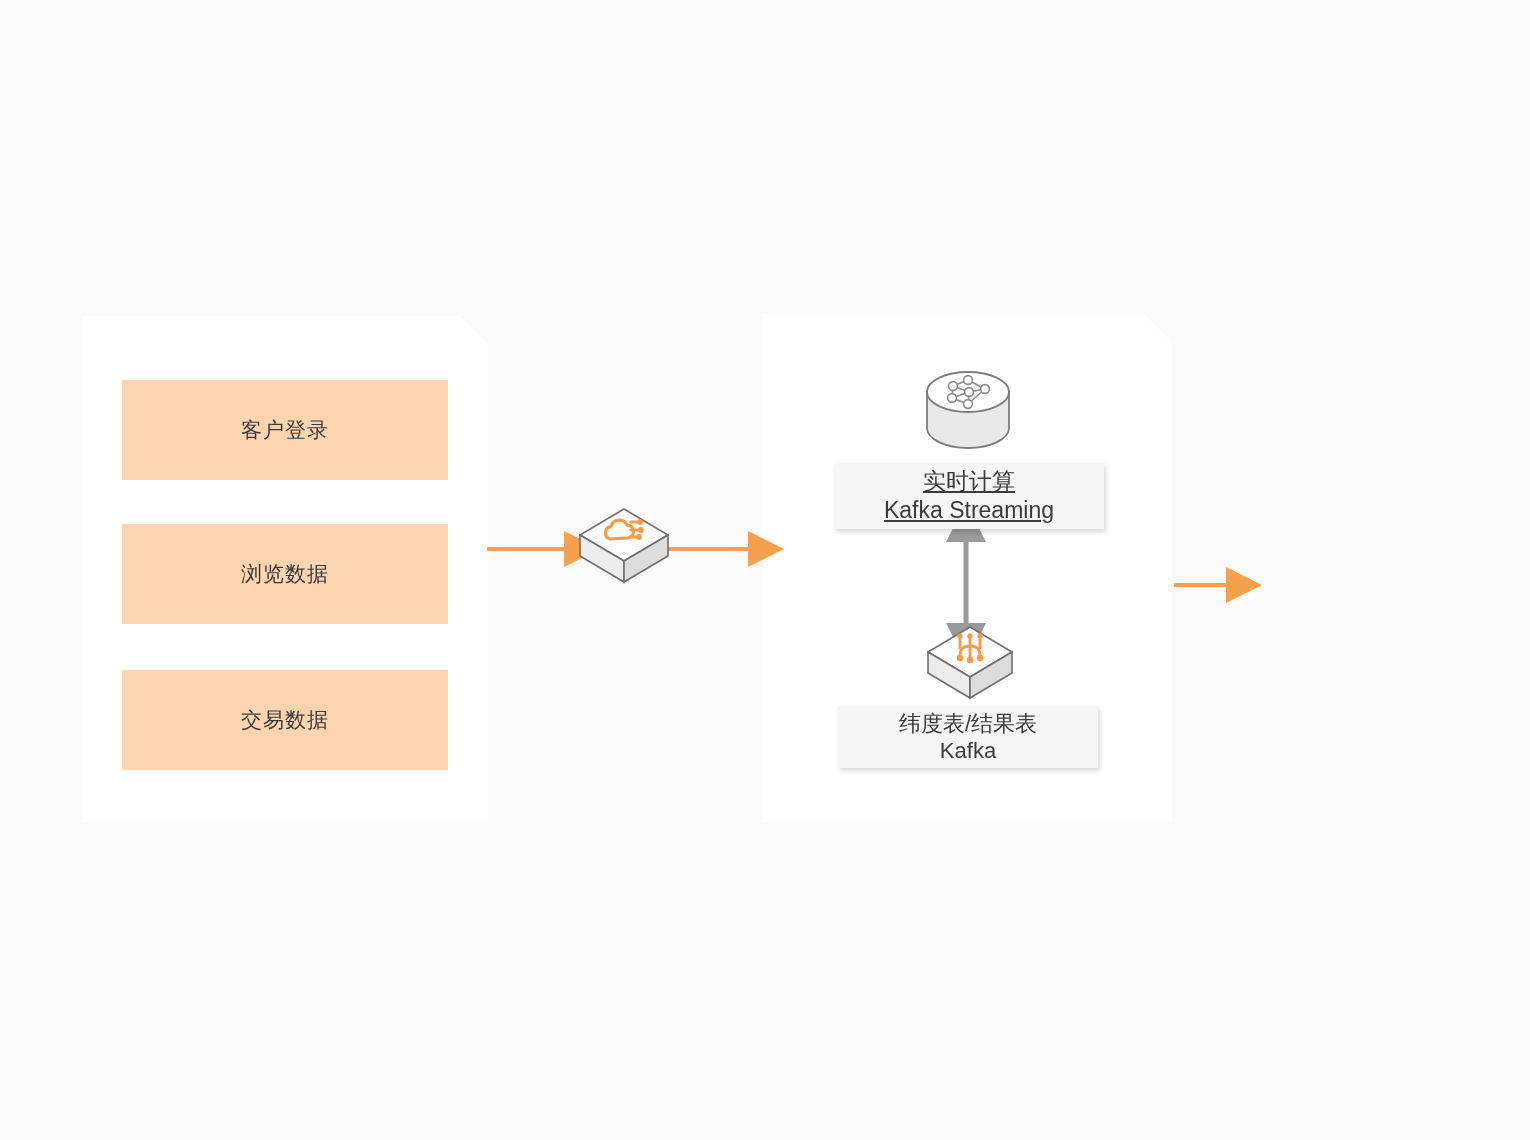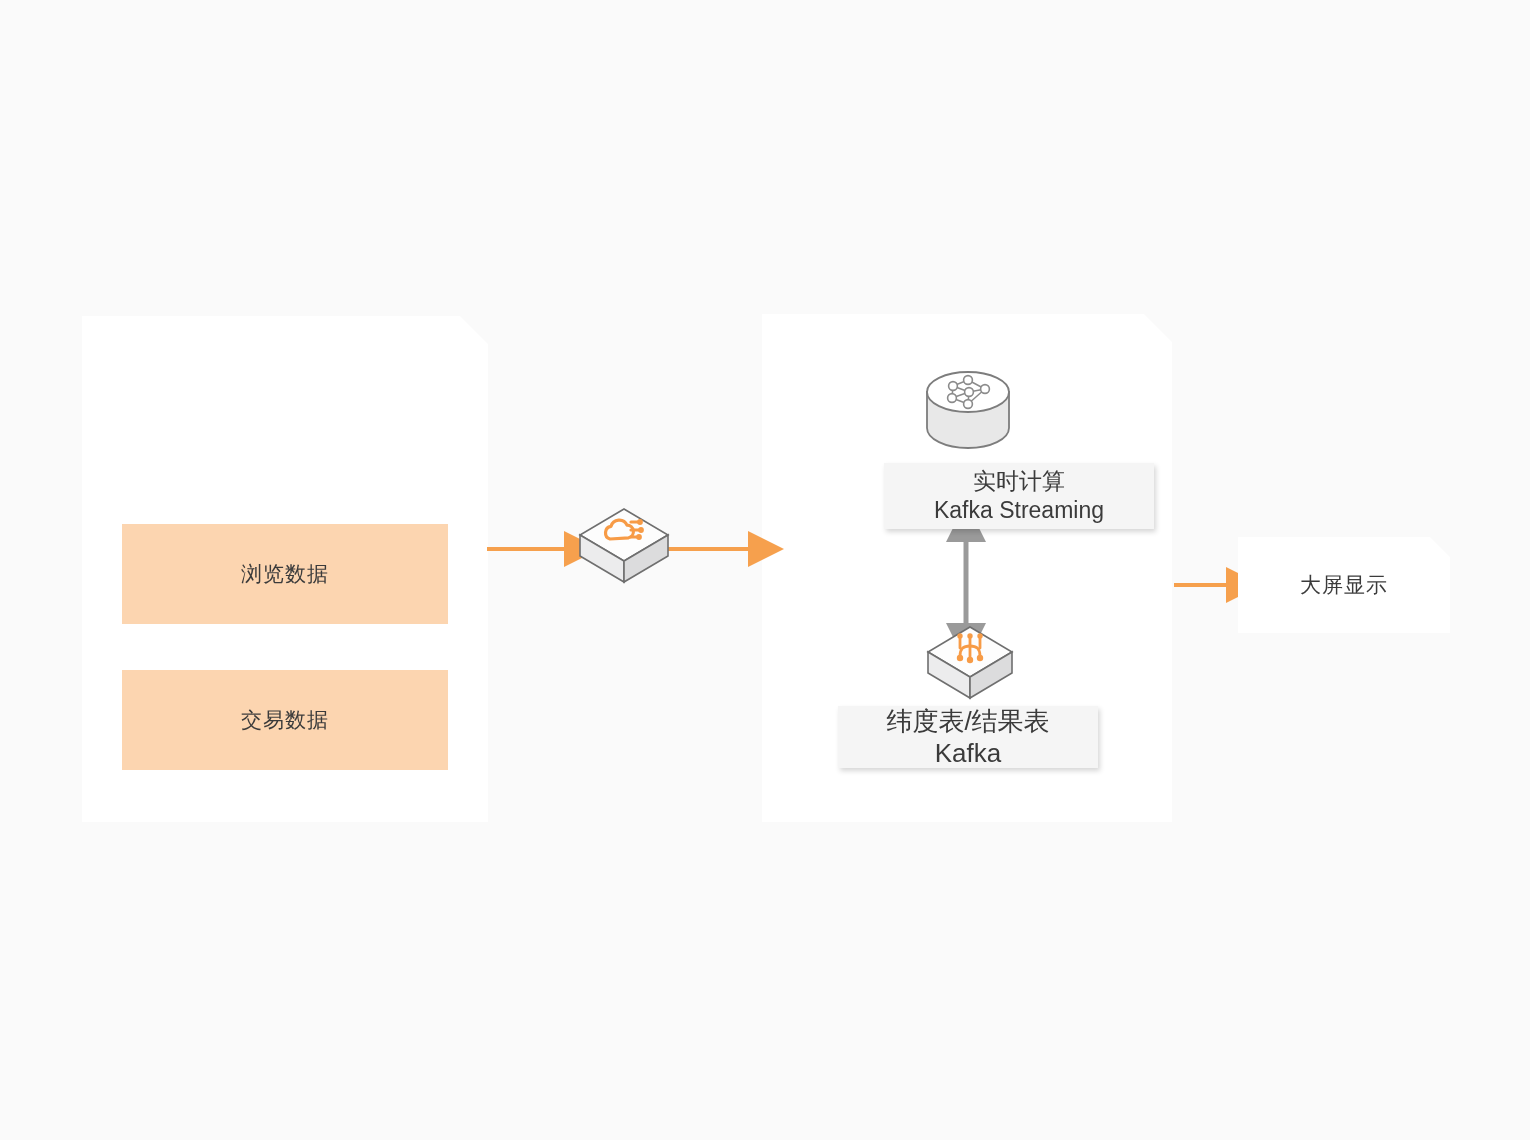--- a/index.html
+++ b/index.html
@@ -83,26 +83,27 @@
     justify-content: center;
     color: #3b3b3b;
     line-height: 1.24;
     text-align: center;
   }
   .plaque-kafka {
     left: 535px; top: 586px; width: 178px; height: 42px;
     font-size: 22px;
   }
   .plaque-spark {
-    left: 884px; top: 463px; width: 270px; height: 66px;
+    left: 834px; top: 463px; width: 270px; height: 66px;
     font-size: 23px;
+    text-decoration: underline;
   }
   .plaque-hbase {
     left: 838px; top: 706px; width: 260px; height: 62px;
-    font-size: 26px;
+    font-size: 22px;
   }
   .plaque .l1, .plaque .l2 { display: block; }
 
   
   .node-icon { position: absolute; }
   .node-kafka  { left: 577px; top: 506px;  width: 94px;  height: 82px; }
   .node-hbase  { left: 925px; top: 624px;  width: 90px;  height: 80px; }
   .node-spark  { left: 923px; top: 370px;  width: 90px;  height: 88px; }
 
   
@@ -113,20 +114,23 @@
     pointer-events: none;
   }
 </style>
 </head>
 <body>
 
 <div id="canvas">
 
   <div class="panel panel-src"></div>
 
+  <div class="src-box src-box-1">
+    <span>客户登录</span>
+  </div>
   <div class="src-box src-box-2">
     <span>浏览数据</span>
   </div>
   <div class="src-box src-box-3">
     <span>交易数据</span>
   </div>
 
   <div class="panel panel-proc"></div>
 
   <svg id="connectors" viewBox="0 0 1530 1140" xmlns="http://www.w3.org/2000/svg">
@@ -231,17 +235,14 @@
         <circle cx="55" cy="34" r="3.2"></circle>
       </g>
     </svg>
   </div>
 
   <div class="plaque plaque-hbase">
     <span class="l1">纬度表/结果表</span>
     <span class="l2">Kafka</span>
   </div>
 
-  <div class="card-display">
-    <span>大屏显示</span>
-  </div>
 
 </div>
 
 </body></html>

